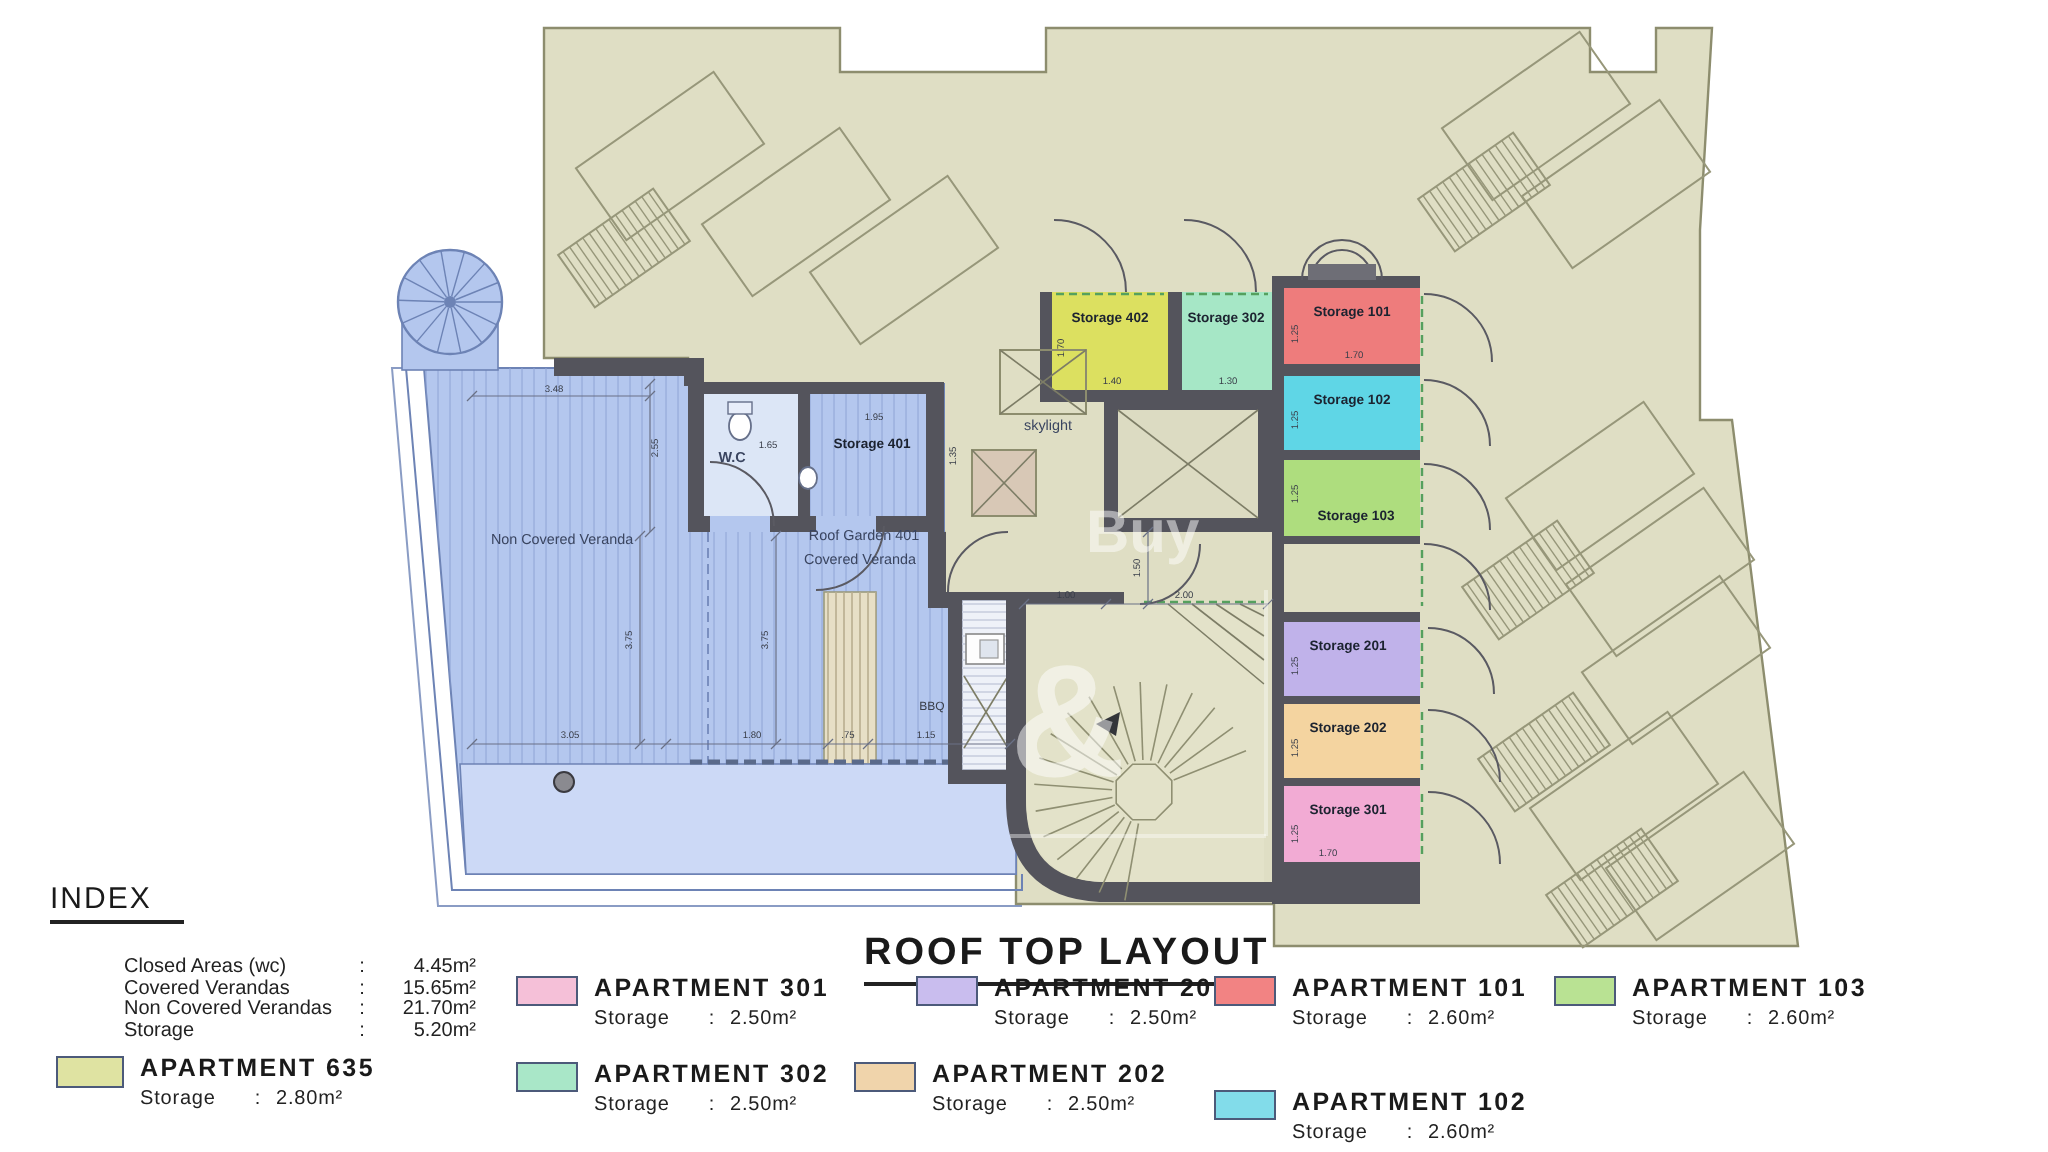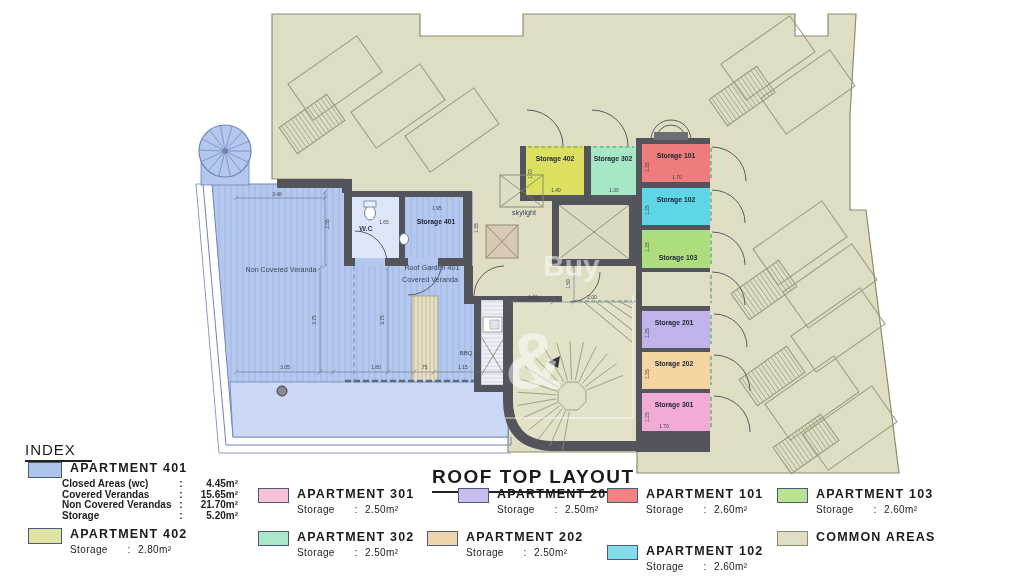--- a/index.html
+++ b/index.html
@@ -28,21 +28,21 @@
   .rtl-title{position:absolute;left:432px;top:466px;font-size:19px;font-weight:bold;
              letter-spacing:1.5px;border-bottom:2px solid #222;padding-bottom:3px;}
   .lg-item{position:absolute;display:flex;gap:8px;align-items:flex-start;}
   .swatch{width:32px;height:14px;border:1.5px solid #4c5a7a;display:inline-block;margin-top:1px;flex:none;}
   .sw-sm{width:29px;height:13px;}
   .lg-label{font-size:12.5px;font-weight:bold;letter-spacing:1.2px;white-space:nowrap;}
   .lg-sub{font-size:10px;letter-spacing:.4px;margin-top:3px;display:flex;color:#222;}
   .lg-sub .sw1{width:50px;}
   .subcolon{width:18px;text-align:center;}
   .a401-details{position:absolute;left:62px;top:479px;font-size:10px;line-height:10.5px;color:#222;}
-  .drow{display:flex;font-weight:bold;}
+  .drow{display:flex;}
   .dname{width:114px;}
   .dcolon{width:10px;text-align:center;}
   .dval{width:52px;text-align:right;}
 </style>
 </head>
 <body>
 
 <div class="stage">
 
 <svg width="1024" height="576" viewBox="0 0 1024 576">
@@ -422,24 +422,20 @@
   <g>
     <line x1="633" y1="295" x2="633" y2="418" stroke="#ffffff" stroke-width="2" opacity="0.4"></line>
     <line x1="505" y1="418" x2="633" y2="418" stroke="#ffffff" stroke-width="2" opacity="0.4"></line>
     <text class="wm" x="543" y="276" font-size="30">Buy</text>
     <text class="wm" x="505" y="388" font-size="80">&amp;</text>
   </g>
 </svg>
 
 <div class="heading">INDEX</div>
 
-<div class="lg-item" style="left:28px;top:461px">
-  <span class="swatch" style="background-color: rgb(173, 196, 236);"></span>
-  <span class="lg-label">APARTMENT 401</span>
-</div>
 <div class="a401-details">
   <div class="drow">
         <span class="dname">Closed Areas (wc)</span>
         <span class="dcolon">:</span>
         <span class="dval">4.45m²</span>
       </div>
   <div class="drow">
         <span class="dname">Covered Verandas</span>
         <span class="dcolon">:</span>
         <span class="dval">15.65m²</span>
@@ -452,21 +448,21 @@
   <div class="drow">
         <span class="dname">Storage</span>
         <span class="dcolon">:</span>
         <span class="dval">5.20m²</span>
       </div>
 </div>
 
 <div class="lg-item" style="left:28px;top:527px">
   <span class="swatch" style="background-color: rgb(223, 227, 162);"></span>
   <div>
-    <div class="lg-label">APARTMENT 402</div>
+    <div class="lg-label">APARTMENT 635</div>
     <div class="lg-sub">
           <span class="sw1">Storage</span>
           <span class="subcolon">:</span>
           <span>2.80m²</span>
         </div>
   </div>
 </div>
 
 <div class="rtl-title">ROOF TOP LAYOUT</div>
 
@@ -541,20 +537,14 @@
   <span class="swatch sw-sm" style="background-color: rgb(130, 220, 234);"></span>
   <div>
         <div class="lg-label">APARTMENT 102</div>
   <div class="lg-sub">
           <span class="sw1">Storage</span>
           <span class="subcolon">:</span>
           <span>2.60m²</span>
         </div>
       </div>
 </div>
-<div class="lg-item" style="left:777px;top:530px">
-  <span class="swatch sw-sm" style="border-color: rgb(141, 141, 110); background-color: rgb(223, 222, 196);"></span>
-  <div>
-        <div class="lg-label">COMMON AREAS</div>
-      </div>
-</div>
 
 </div>
 
 </body></html>

